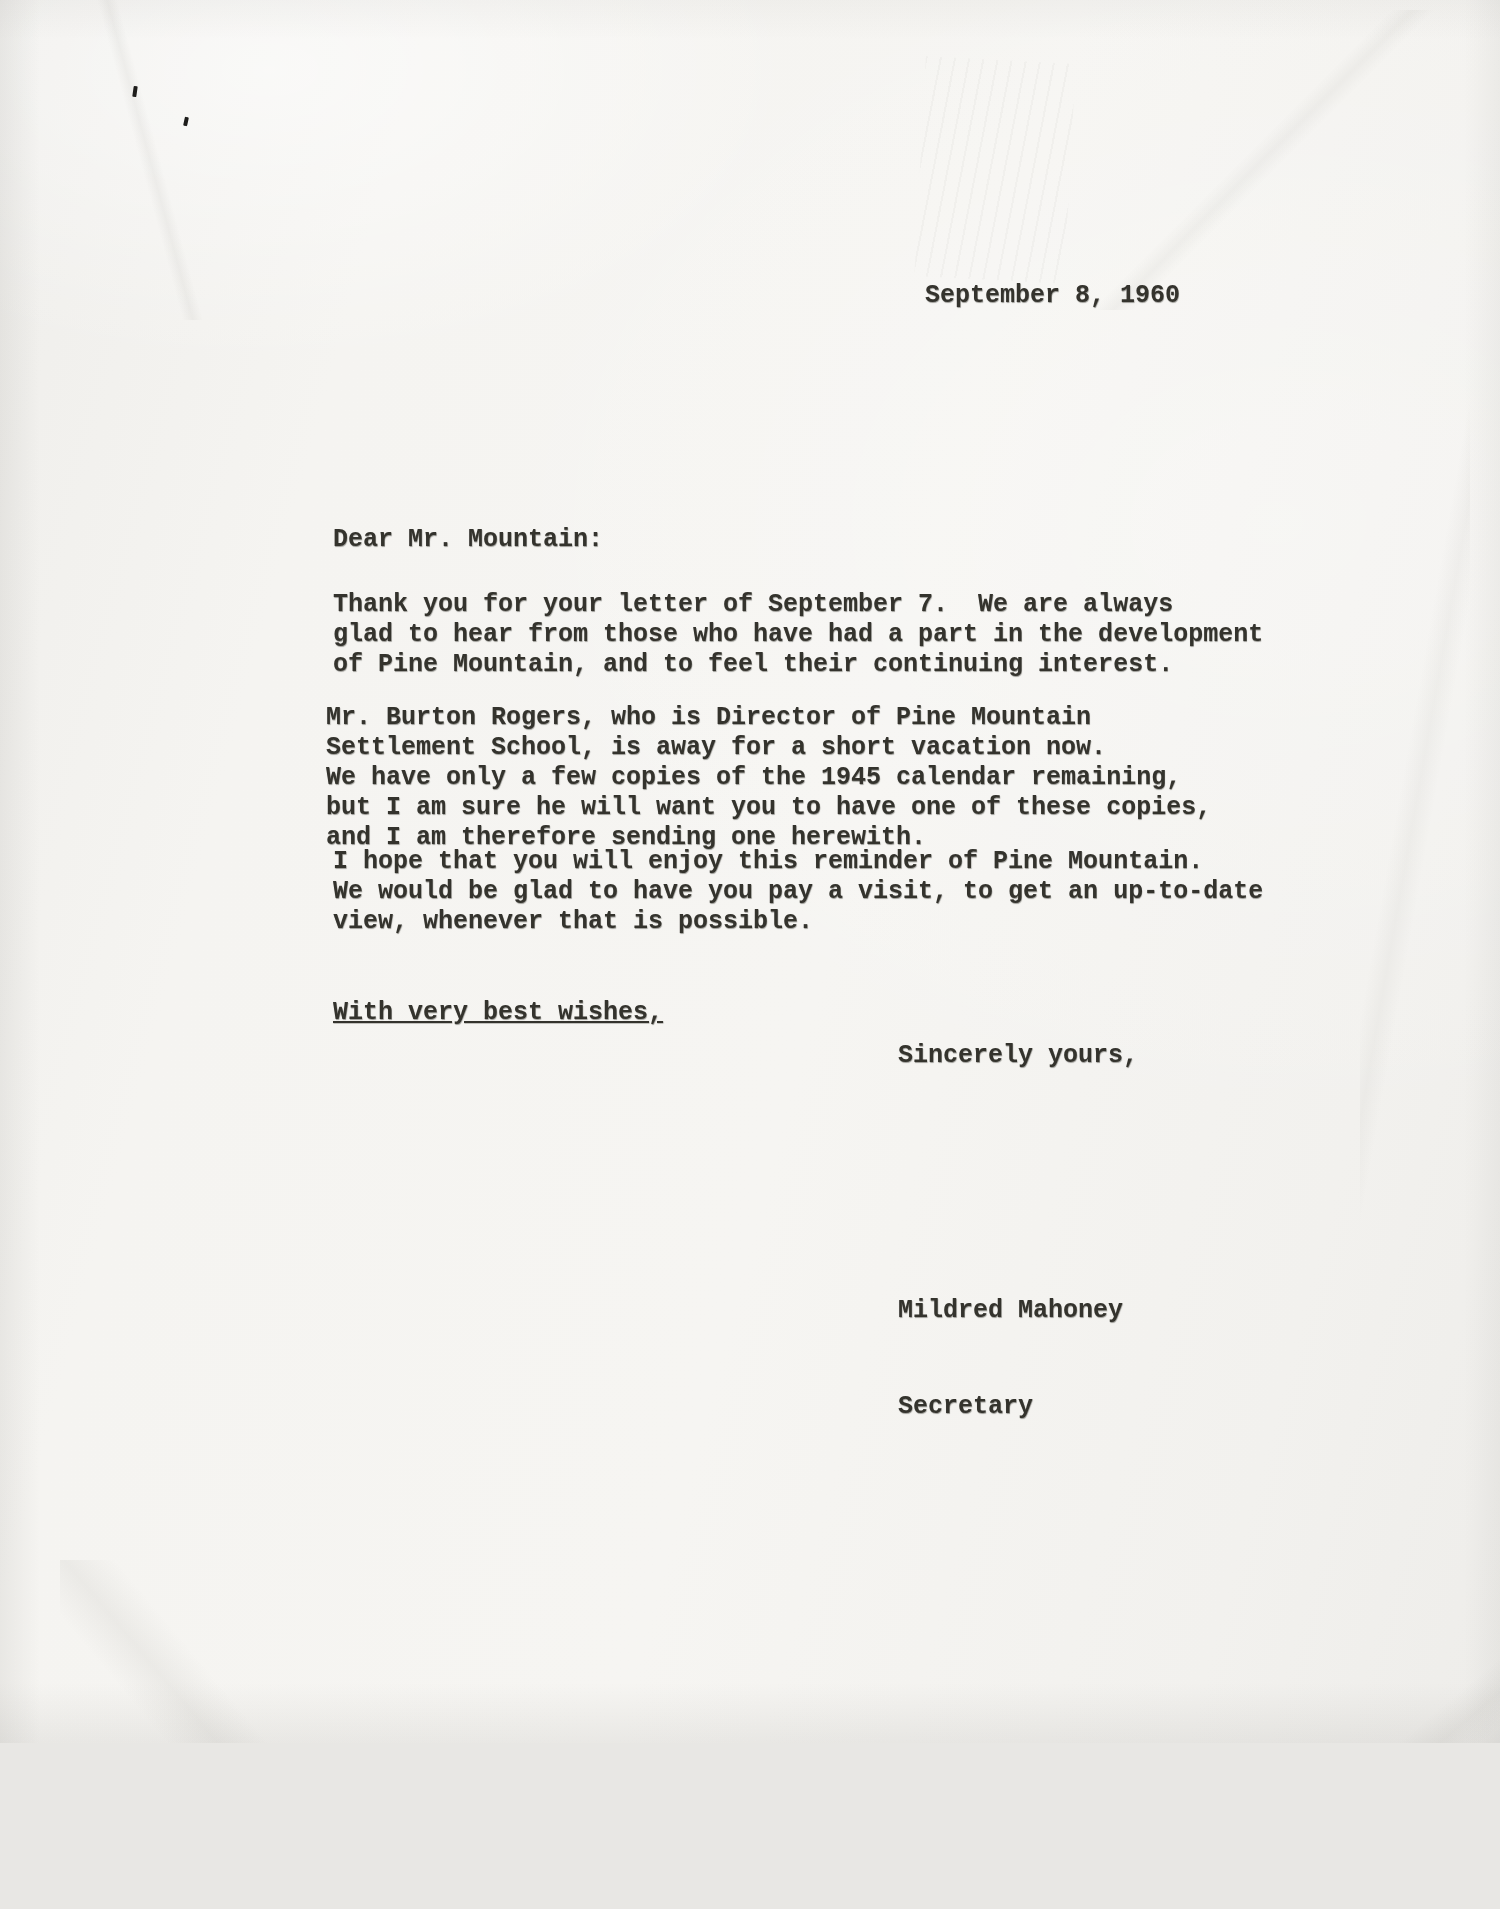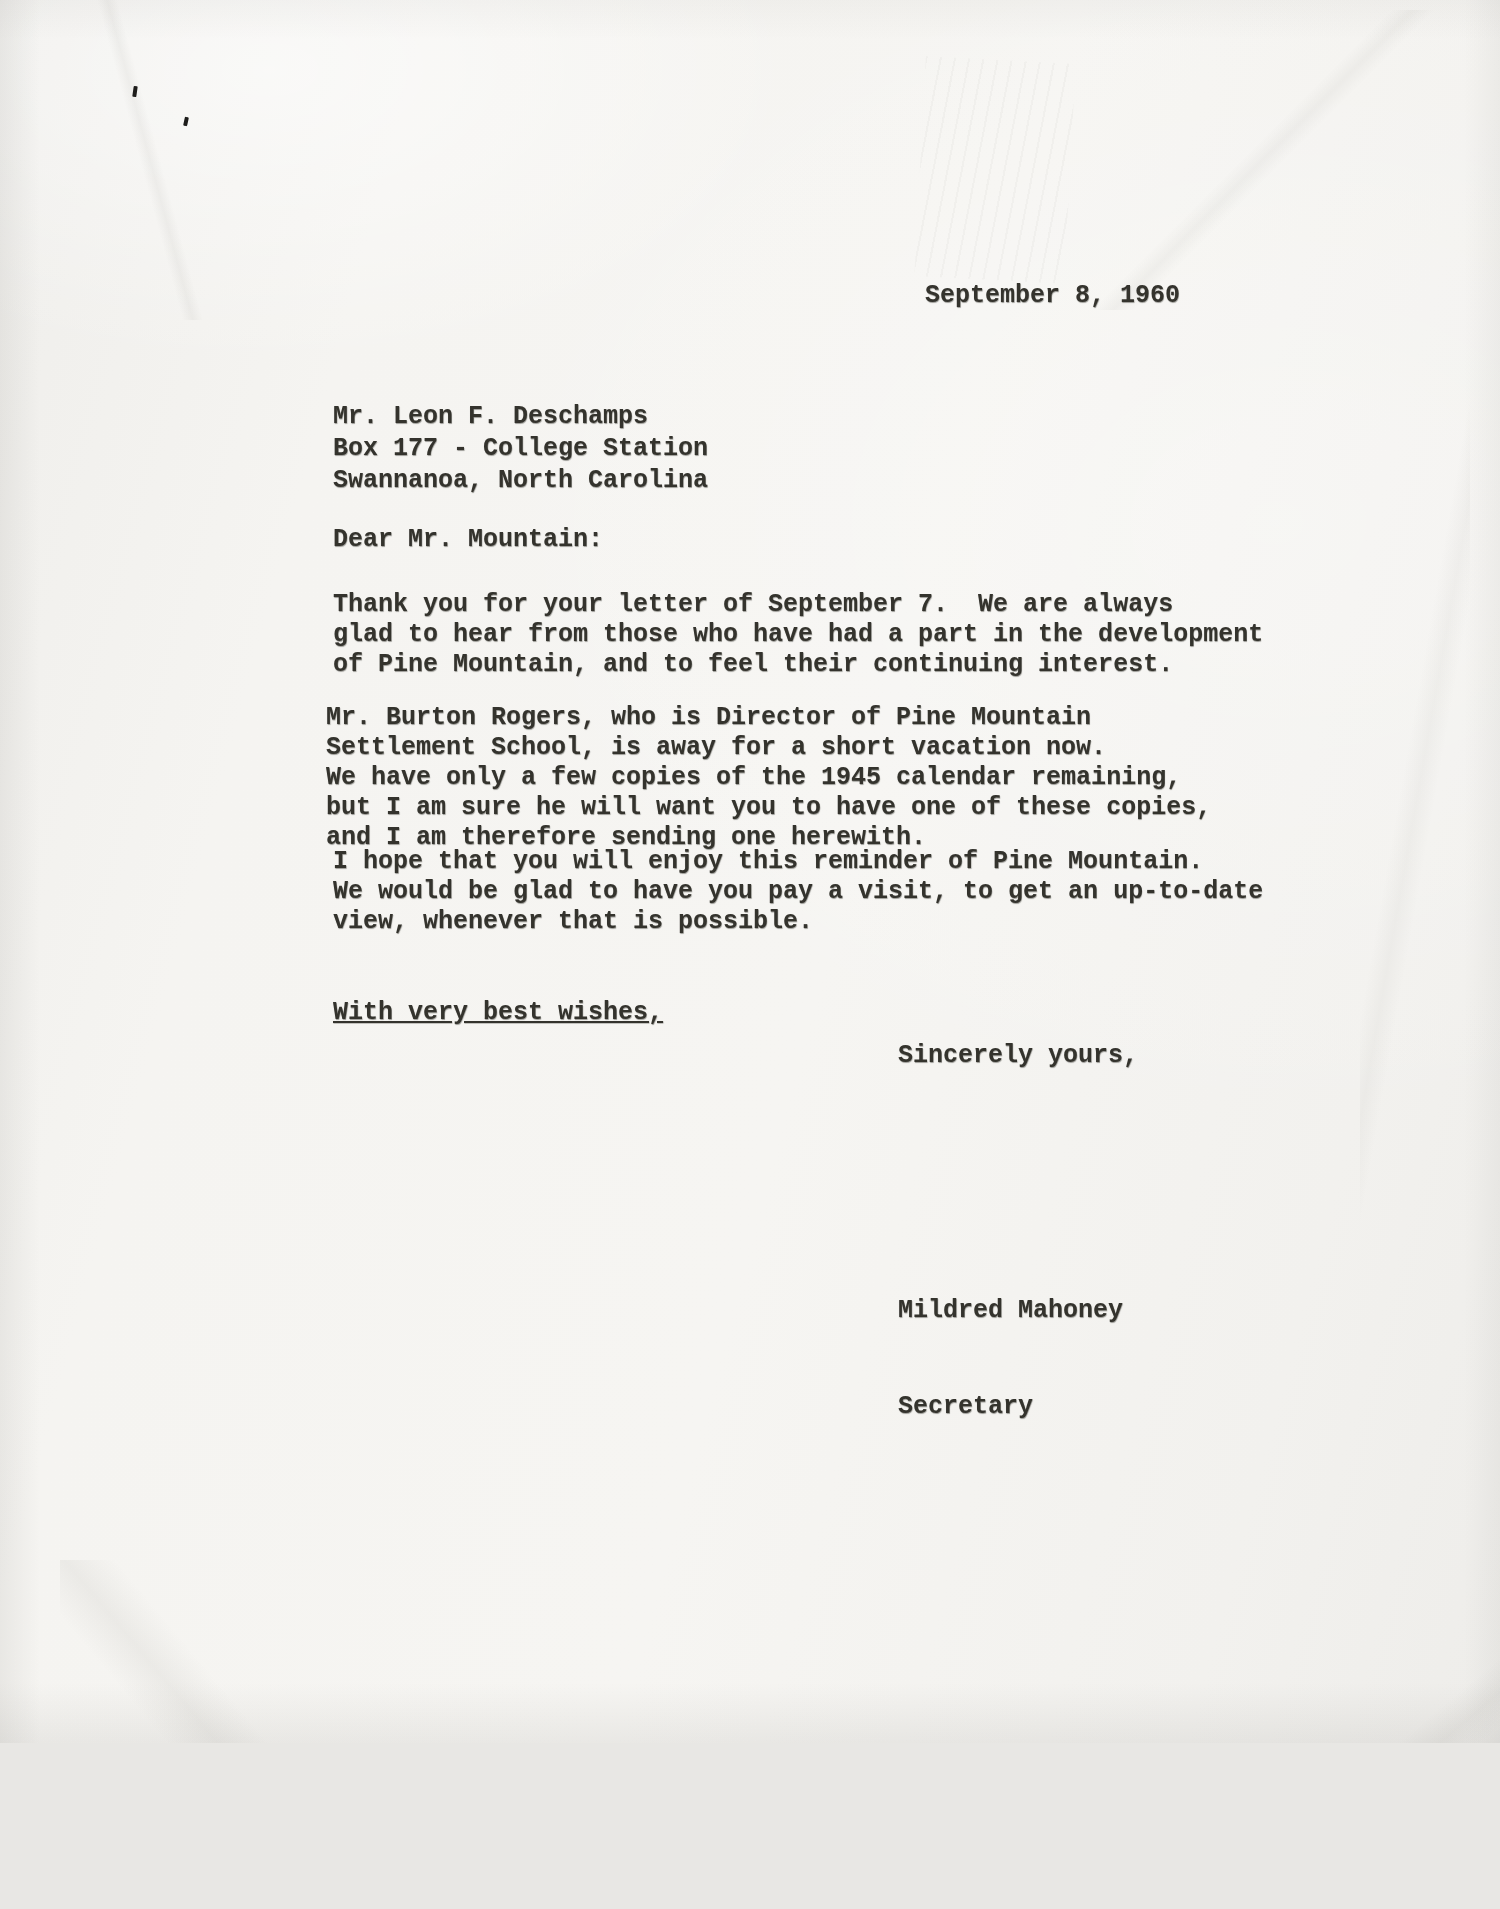--- a/index.html
+++ b/index.html
@@ -105,23 +105,20 @@
   <div class="crease crease-tr2"></div>
   <div class="crease crease-right"></div>
   <div class="crease crease-bl"></div>
   <div class="crease crease-br"></div>
   <div class="speck speck-1"></div>
   <div class="speck speck-2"></div>
   <div class="scratch"></div>
 
   <div class="typed date-line">September 8, 1960</div>
 
-  <div class="typed recipient-block">Mr. Leon F. Deschamps
-Box 177 - College Station
-Swannanoa, North Carolina</div>
 
   <div class="typed salutation">Dear Mr. Mountain:</div>
 
   <div class="typed para-1">Thank you for your letter of September 7.  We are always
 glad to hear from those who have had a part in the development
 of Pine Mountain, and to feel their continuing interest.</div>
 
   <div class="typed para-2">Mr. Burton Rogers, who is Director of Pine Mountain
 Settlement School, is away for a short vacation now.
 We have only a few copies of the 1945 calendar remaining,

